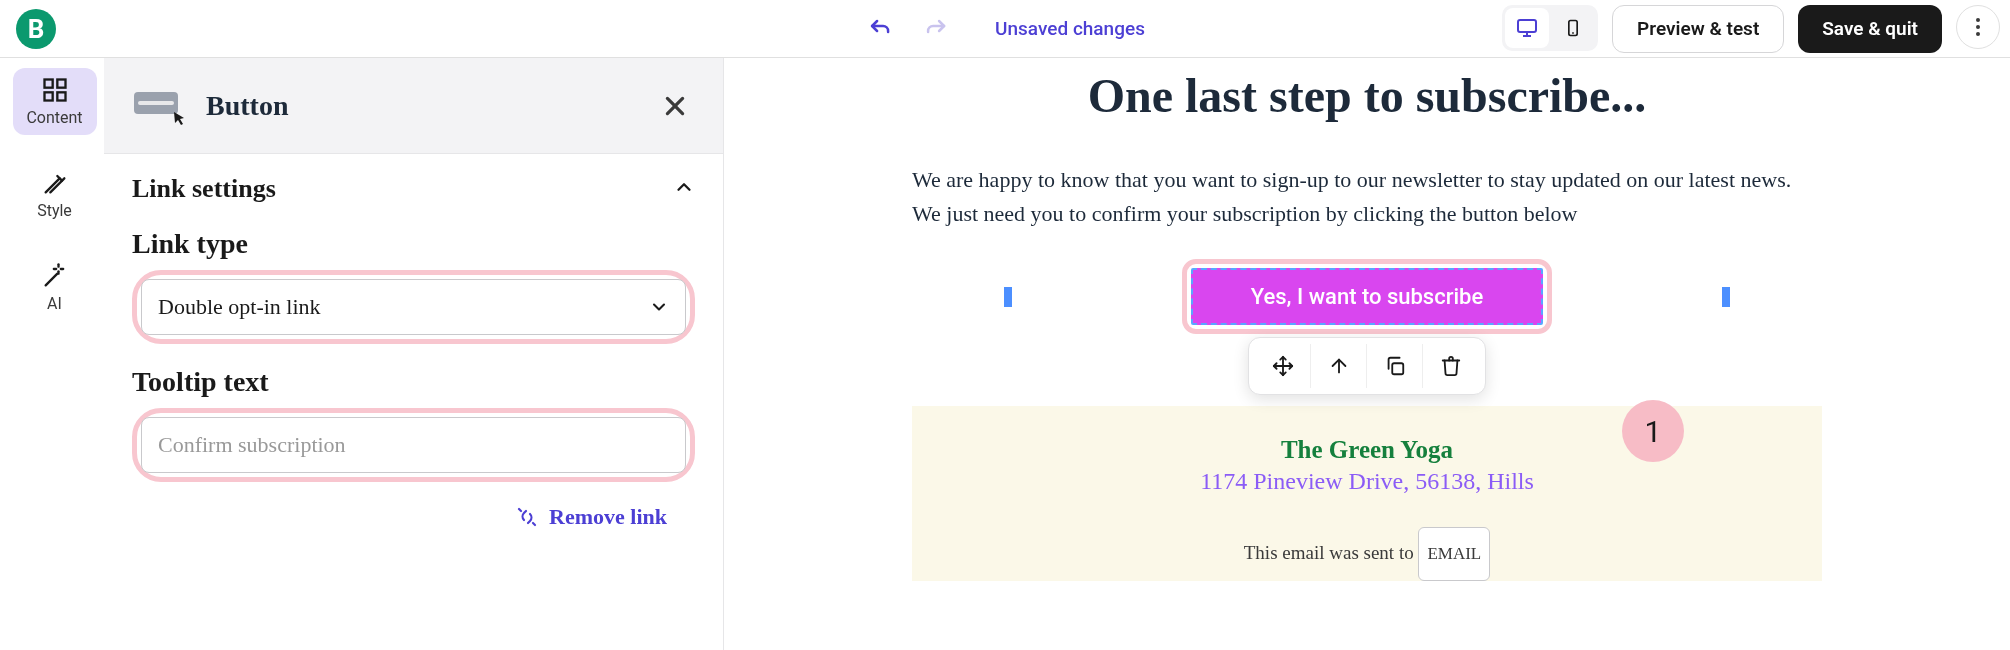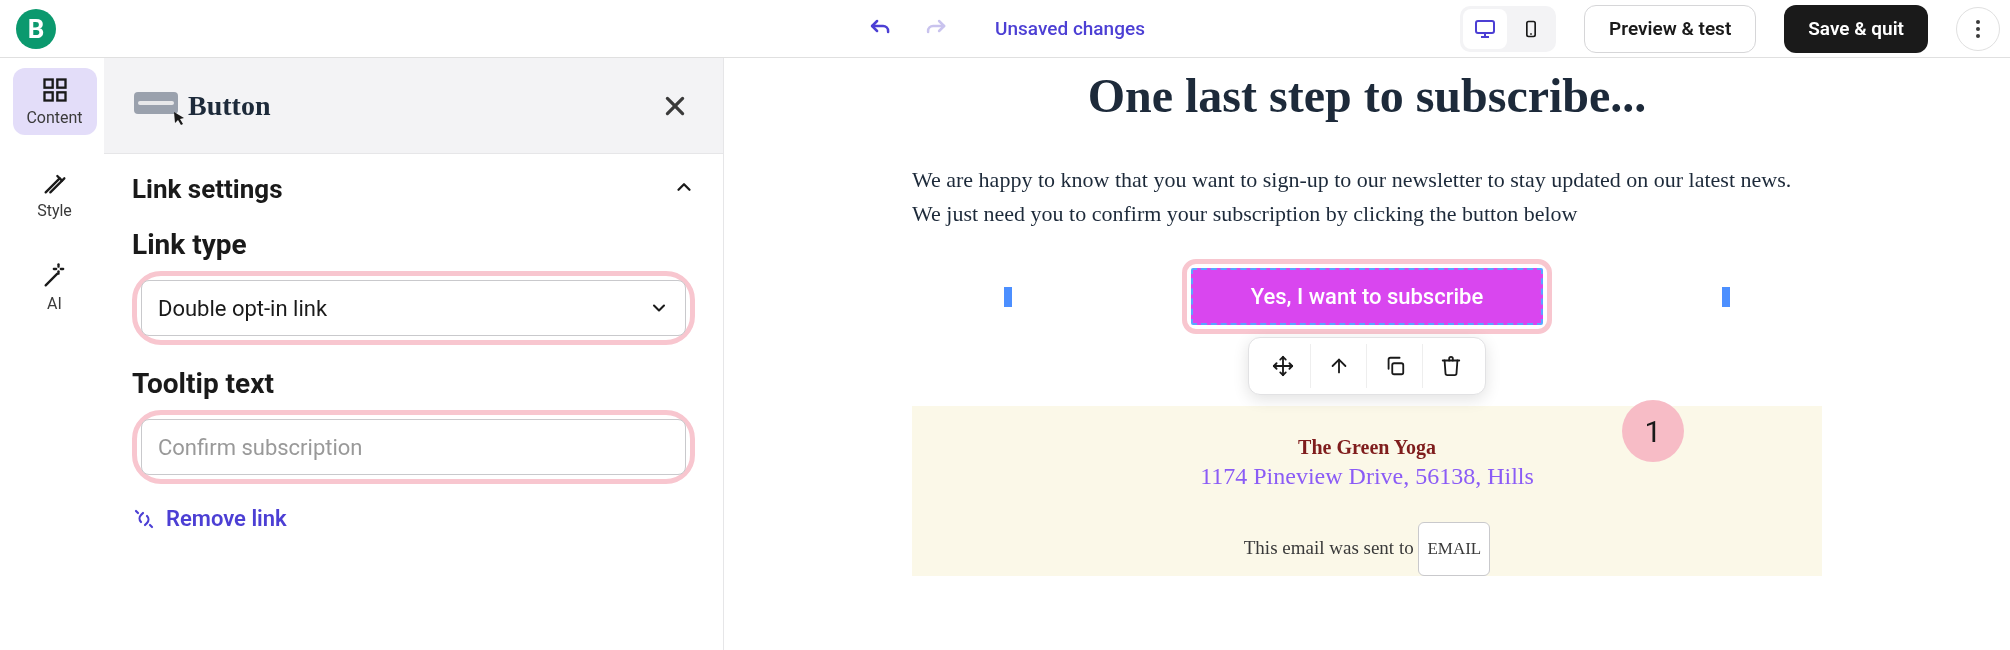--- a/index.html
+++ b/index.html
@@ -46,22 +46,22 @@
   }
   .unsaved {
     color: #4c3fd4;
     font-size: 19px;
     font-weight: 500;
     margin-left: 18px;
   }
   .right-cluster {
     margin-left: auto;
     display: flex;
-    align-items: center;
-    gap: 28px;
+    align-items: flex-start;
+    gap: 14px;
   }
   .device-toggle {
     display: flex;
     background: #f3f3f5;
     border-radius: 10px;
     padding: 3px;
     gap: 2px;
   }
   .device-btn {
     width: 44px; height: 40px;
@@ -132,35 +132,36 @@
     height: calc(650px - 58px);
     border-right: 1px solid #e6e6e8;
     background: #fff;
   }
   .panel-header {
     height: 96px;
     background: #f3f3f5;
     display: flex;
     align-items: center;
     padding: 0 28px;
+    gap: 18px;
     border-bottom: 1px solid #e6e6e8;
   }
   .panel-title {
     font-family: Georgia, "Times New Roman", serif;
     font-size: 28px;
     font-weight: 700;
     color: #1d2a3a;
   }
   .close-x {
     margin-left: auto;
     width: 40px; height: 40px;
     display: flex; align-items: center; justify-content: center;
     cursor: pointer;
   }
-  .panel-body { padding: 20px 28px; }
+  .panel-body { padding: 20px 28px; font-family: Liberation Serif, serif; }
   .section-head {
     display: flex; align-items: center;
     margin-bottom: 24px;
   }
   .section-title { font-size: 26px; font-weight: 700; }
   .chev { margin-left: auto; cursor: pointer; }
   .field-label { font-size: 28px; font-weight: 700; margin-bottom: 10px; }
   .highlight-box {
     border: 5px solid #f8c6cf;
     border-radius: 29px;
@@ -184,21 +185,21 @@
     cursor: text;
     outline: none;
     font-family: inherit;
   }
   .text-input::placeholder { color: #999; }
   .remove-link {
     display: flex; align-items: center; gap: 10px;
     color: #4c3fd4;
     font-size: 22px; font-weight: 600;
     cursor: pointer;
-    justify-content: flex-start;
+    justify-content: flex-end;
     margin-top: 20px;
     padding-right: 28px;
   }
 
   
   .badge {
     position: absolute;
     width: 62px; height: 62px;
     border-radius: 50%;
     background: #f7bcc6;
@@ -282,23 +283,23 @@
   }
   .tb-btn:last-child { border-right: none; }
   .footer-block {
     margin-top: 72px;
     background: #fbf8e8;
     text-align: center;
     padding: 30px 0 0 0;
   }
   .footer-title {
     font-family: "Comic Sans MS", cursive;
-    font-size: 20px;
+    font-size: 25px;
     font-weight: 700;
-    color: #7f1d1d;
+    color: #15803d;
   }
   .footer-addr {
     font-family: "Comic Sans MS", cursive;
     font-size: 24px;
     color: #8b5cf6;
     margin-top: 4px;
   }
   .footer-meta {
     font-family: "Comic Sans MS", cursive;
     font-size: 19px;

